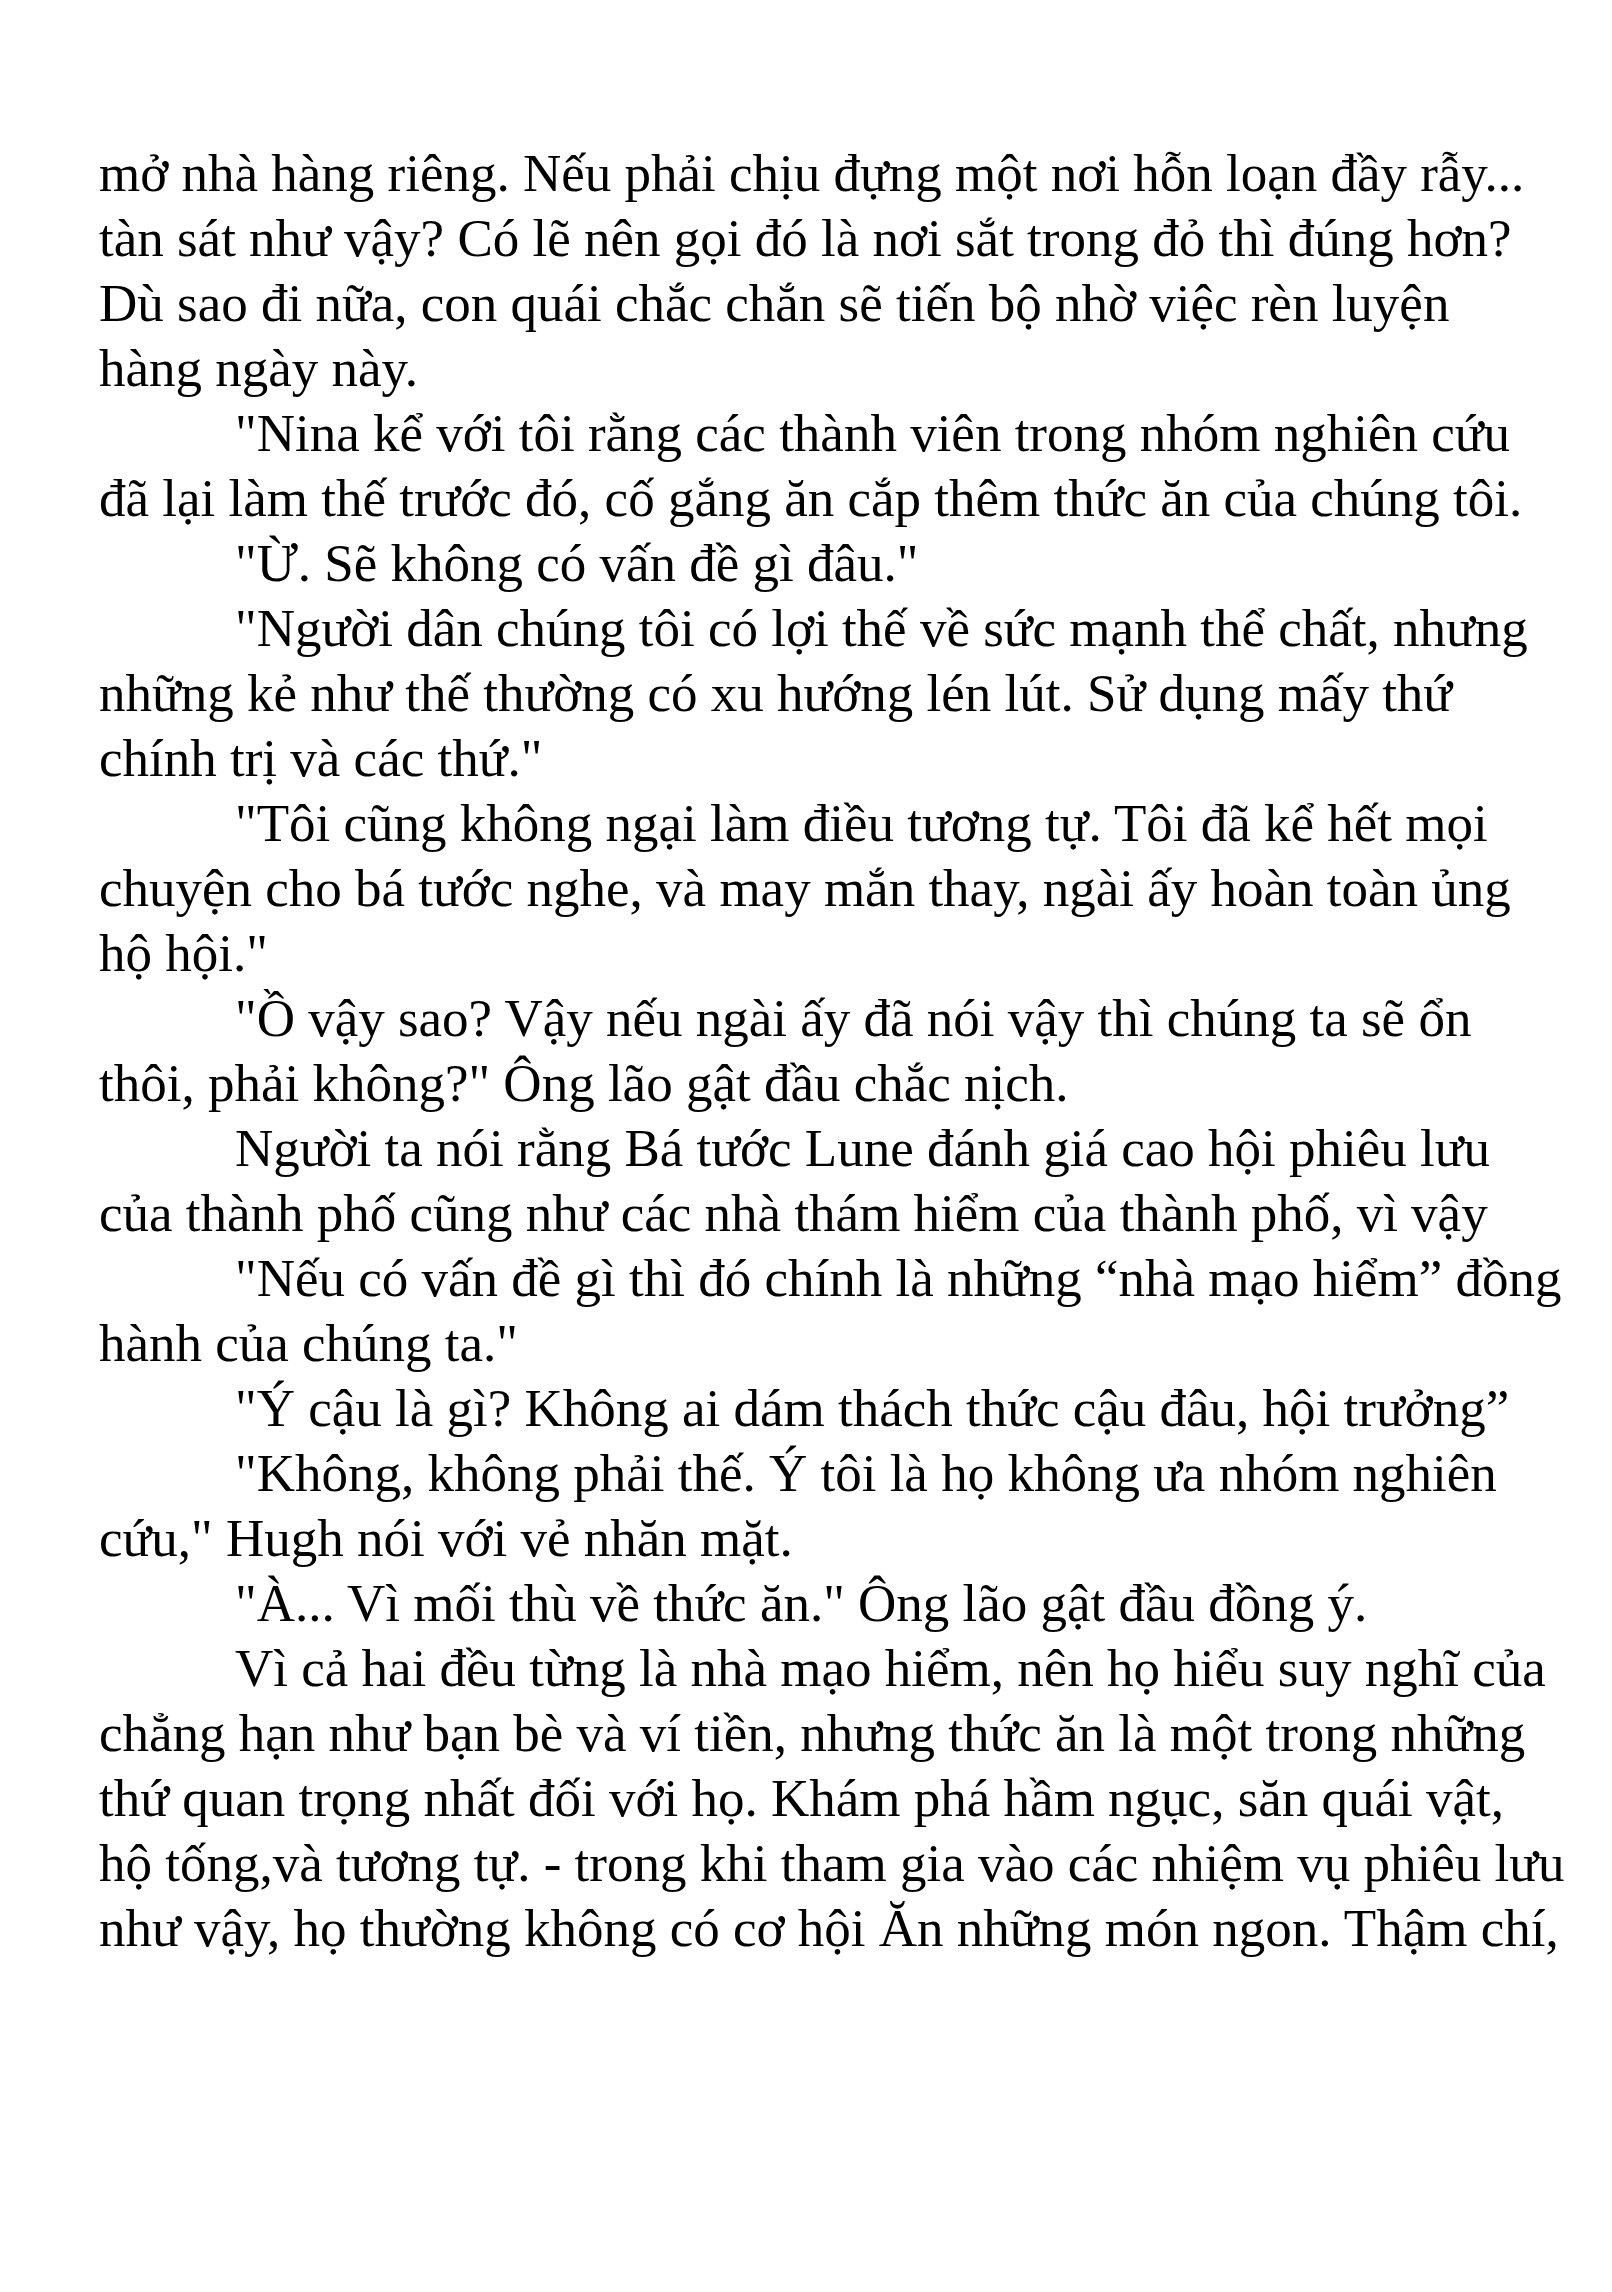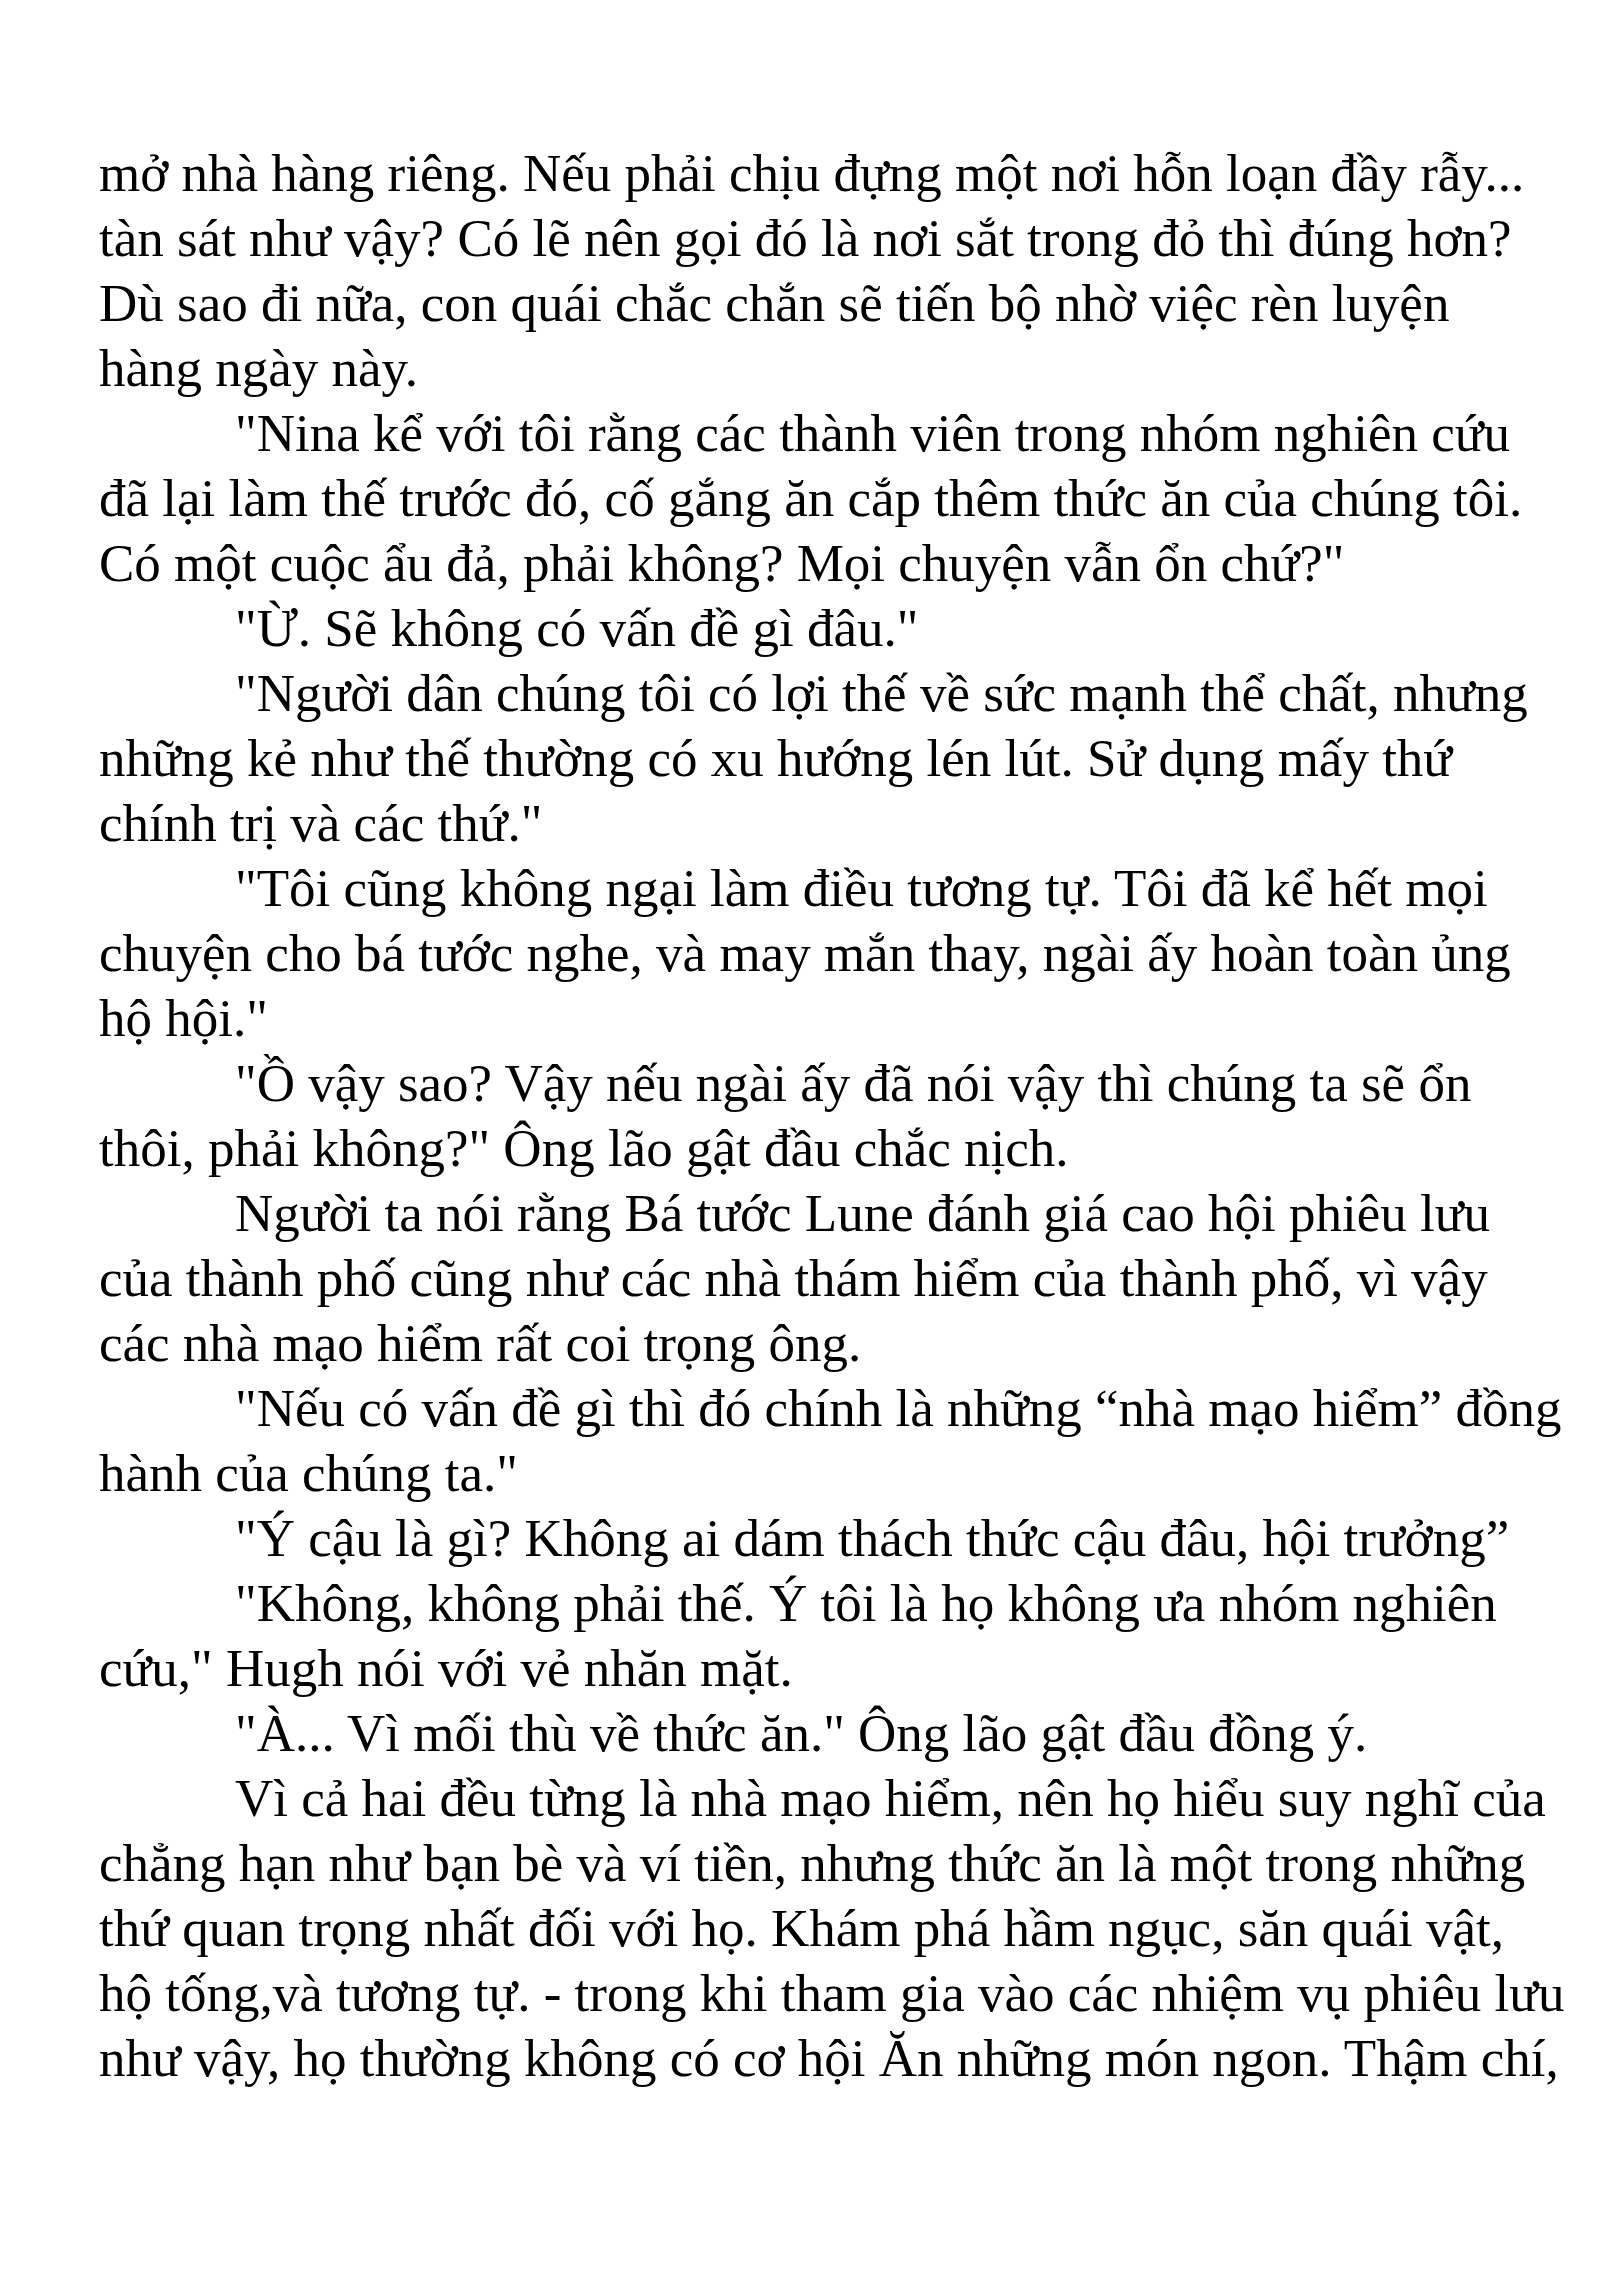--- a/index.html
+++ b/index.html
@@ -43,33 +43,31 @@
 <body>
 
 <div class="page">
   <div class="text-body">
     <span class="line">mở nhà hàng riêng. Nếu phải chịu đựng một nơi hỗn loạn đầy rẫy...</span>
     <span class="line">tàn sát như vậy? Có lẽ nên gọi đó là nơi sắt trong đỏ thì đúng hơn?</span>
     <span class="line">Dù sao đi nữa, con quái chắc chắn sẽ tiến bộ nhờ việc rèn luyện</span>
     <span class="line">hàng ngày này.</span>
     <span class="line indent">"Nina kể với tôi rằng các thành viên trong nhóm nghiên cứu</span>
     <span class="line">đã lại làm thế trước đó, cố gắng ăn cắp thêm thức ăn của chúng tôi.</span>
-    <span class="line">Có một cuộc ẩu đả, phải không? Mọi chuyện vẫn ổn chứ?"</span>
     <span class="line indent">"Ừ. Sẽ không có vấn đề gì đâu."</span>
     <span class="line indent">"Người dân chúng tôi có lợi thế về sức mạnh thể chất, nhưng</span>
     <span class="line">những kẻ như thế thường có xu hướng lén lút. Sử dụng mấy thứ</span>
     <span class="line">chính trị và các thứ."</span>
     <span class="line indent">"Tôi cũng không ngại làm điều tương tự. Tôi đã kể hết mọi</span>
     <span class="line">chuyện cho bá tước nghe, và may mắn thay, ngài ấy hoàn toàn ủng</span>
     <span class="line">hộ hội."</span>
     <span class="line indent">"Ồ vậy sao? Vậy nếu ngài ấy đã nói vậy thì chúng ta sẽ ổn</span>
     <span class="line">thôi, phải không?" Ông lão gật đầu chắc nịch.</span>
     <span class="line indent">Người ta nói rằng Bá tước Lune đánh giá cao hội phiêu lưu</span>
     <span class="line">của thành phố cũng như các nhà thám hiểm của thành phố, vì vậy</span>
-    <span class="line">các nhà mạo hiểm rất coi trọng ông.</span>
     <span class="line indent">"Nếu có vấn đề gì thì đó chính là những “nhà mạo hiểm” đồng</span>
     <span class="line">hành của chúng ta."</span>
     <span class="line indent">"Ý cậu là gì? Không ai dám thách thức cậu đâu, hội trưởng”</span>
     <span class="line indent">"Không, không phải thế. Ý tôi là họ không ưa nhóm nghiên</span>
     <span class="line">cứu," Hugh nói với vẻ nhăn mặt.</span>
     <span class="line indent">"À... Vì mối thù về thức ăn." Ông lão gật đầu đồng ý.</span>
     <span class="line indent">Vì cả hai đều từng là nhà mạo hiểm, nên họ hiểu suy nghĩ của</span>
     <span class="line">chẳng hạn như bạn bè và ví tiền, nhưng thức ăn là một trong những</span>
     <span class="line">thứ quan trọng nhất đối với họ. Khám phá hầm ngục, săn quái vật,</span>
     <span class="line">hộ tống,và tương tự. - trong khi tham gia vào các nhiệm vụ phiêu lưu</span>

